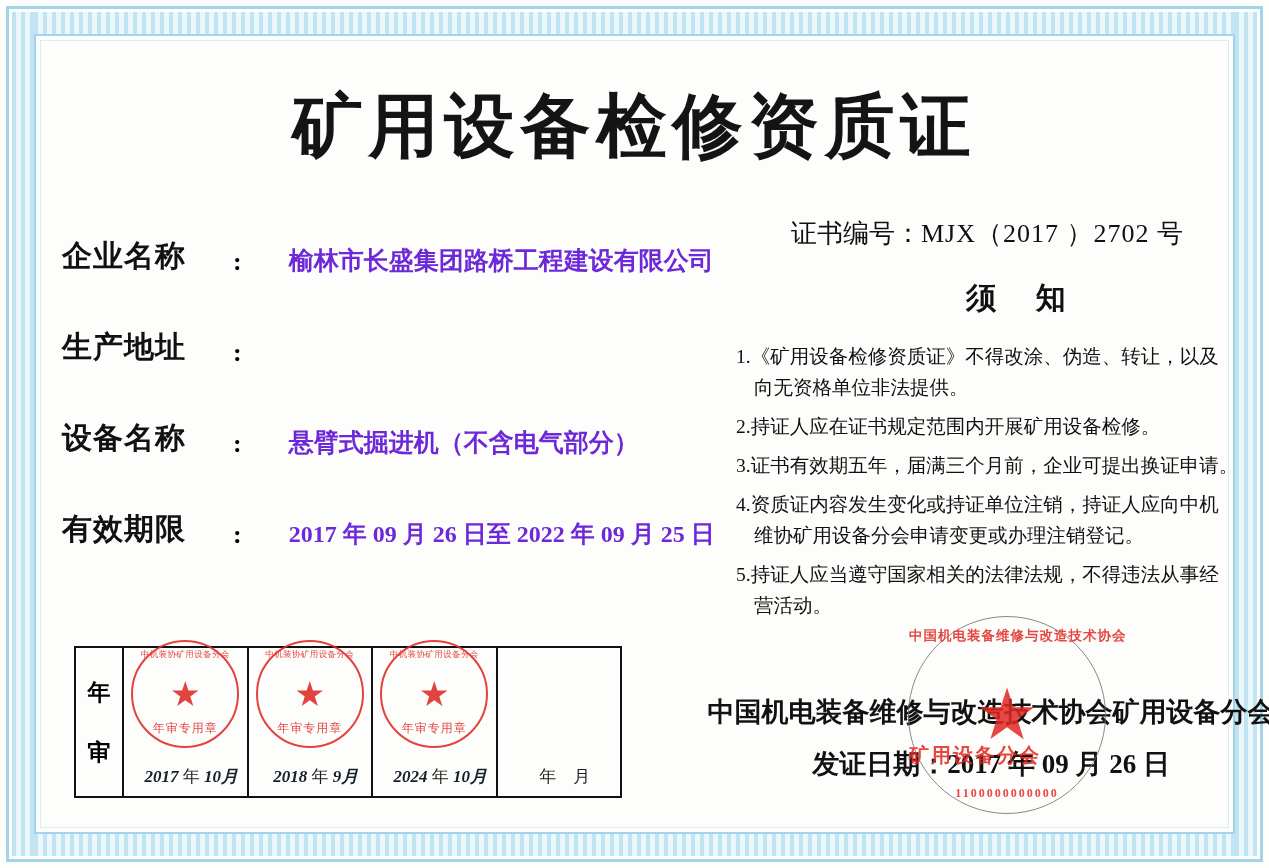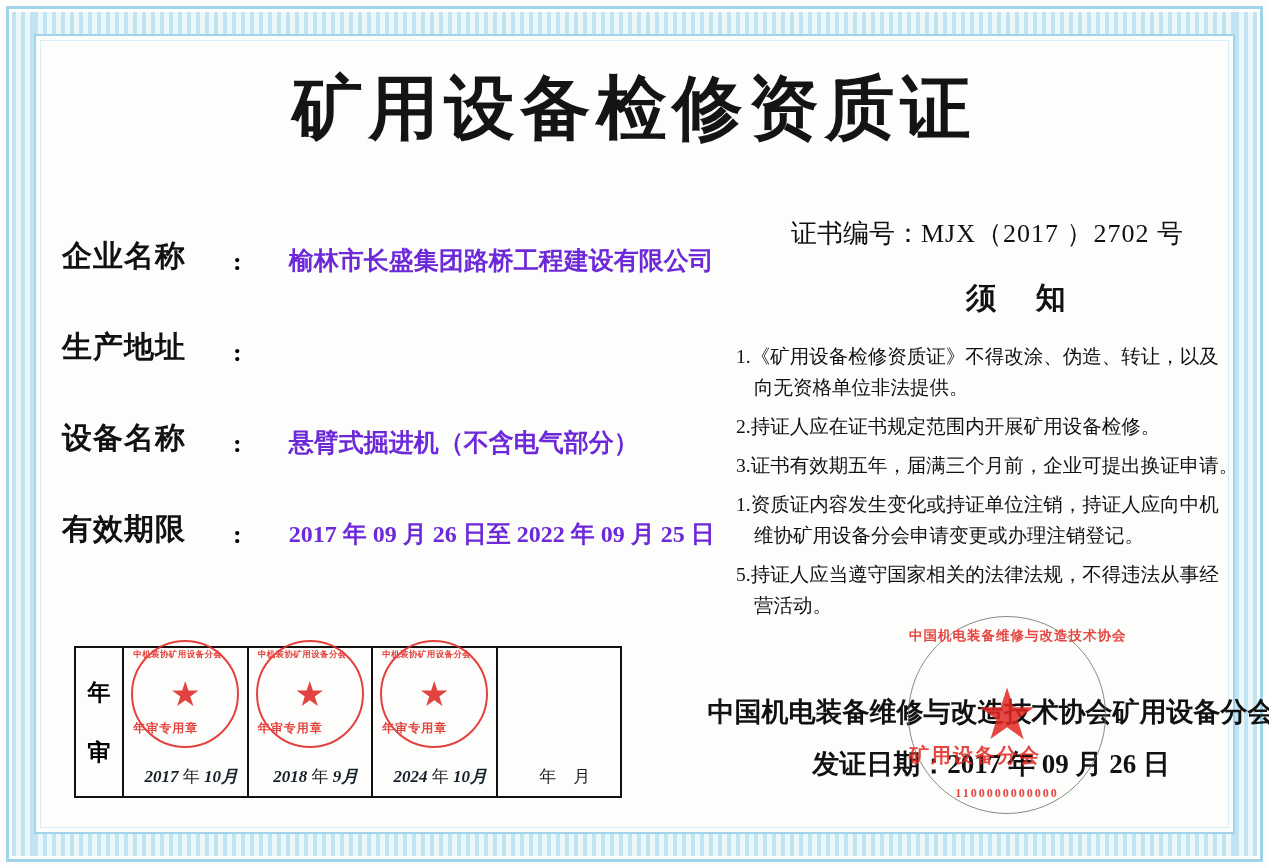--- a/index.html
+++ b/index.html
@@ -65,21 +65,21 @@
     background: transparent;
   }
 
   .title {
     text-align: center;
     font-family: "DejaVu Serif", "Liberation Serif", serif;
     font-weight: 700;
     font-size: 70px;
     letter-spacing: 6px;
     color: #141414;
-    margin-top: 16px;
+    margin-top: 34px;
     white-space: nowrap;
   }
 
   .cert-no {
     position: absolute;
     left: 745px;
     top: 170px;
     font-size: 26px;
     color: #111;
     white-space: nowrap;
@@ -223,23 +223,23 @@
     left: 50%; top: 50%;
     transform: translate(-50%, -50%);
     font-size: 30px;
     line-height: 1;
     color: #e02a26;
   }
   .rt-stamp .arc-top,
   .rt-stamp .arc-bottom {
     position: absolute;
     left: 0; right: 0;
-    text-align: left;
+    text-align: center;
     font-size: 8.5px;
-    font-weight: 700;
+    font-weight: 400;
     letter-spacing: .4px;
     white-space: nowrap;
   }
   .rt-stamp .arc-top { top: 7px; }
   .rt-stamp .arc-bottom { bottom: 9px; font-size: 12px; letter-spacing: 1px; }
 
   
   .issuer {
     position: absolute;
     left: 640px;
@@ -361,21 +361,21 @@
         <span>1.《矿用设备检修资质证》不得改涂、伪造、转让，以及</span>
         <span class="cont">向无资格单位非法提供。</span>
       </div>
       <div class="notice-item">
         <span>2.持证人应在证书规定范围内开展矿用设备检修。</span>
       </div>
       <div class="notice-item">
         <span>3.证书有效期五年，届满三个月前，企业可提出换证申请。</span>
       </div>
       <div class="notice-item">
-        <span>1.资质证内容发生变化或持证单位注销，持证人应向中机</span>
+        <span>4.资质证内容发生变化或持证单位注销，持证人应向中机</span>
         <span class="cont">维协矿用设备分会申请变更或办理注销登记。</span>
       </div>
       <div class="notice-item">
         <span>5.持证人应当遵守国家相关的法律法规，不得违法从事经</span>
         <span class="cont">营活动。</span>
       </div>
     </div>
 
     <div class="review-table">
       <div class="rt-head">

